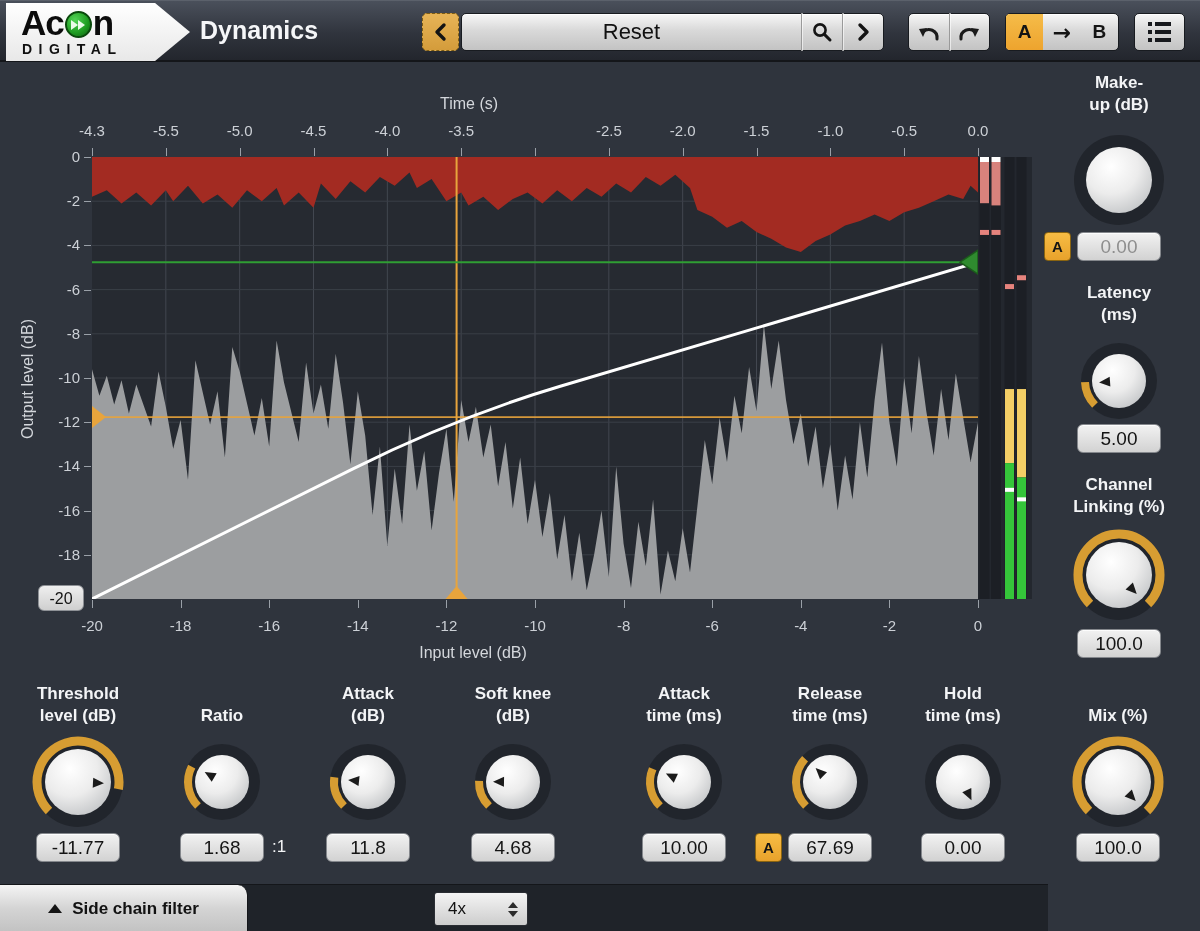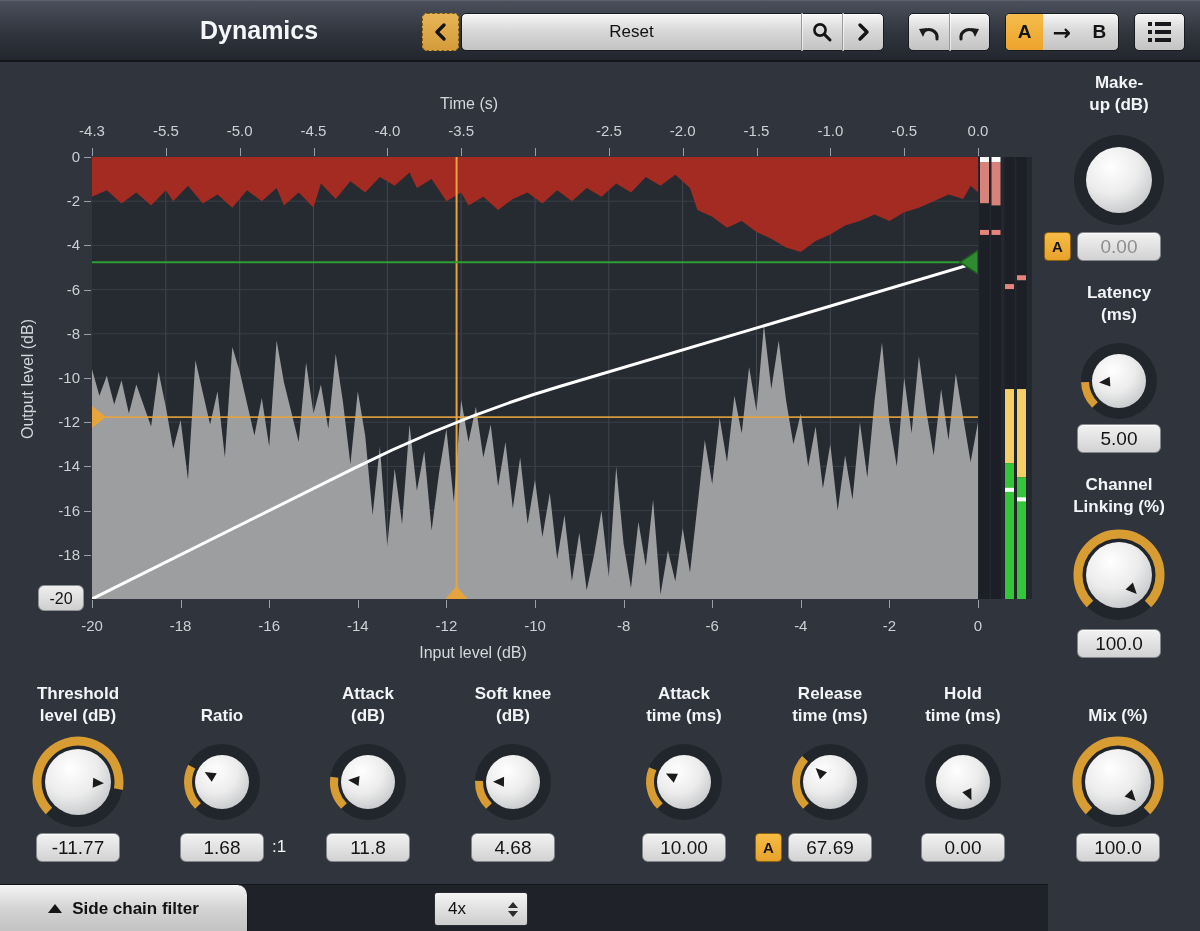--- a/index.html
+++ b/index.html
@@ -45,21 +45,21 @@
     background:linear-gradient(#f7f7f7,#d9d9d9 45%,#c3c3c3);
     border:1px solid #181b20; box-shadow:inset 0 1px 0 rgba(255,255,255,.85);
     display:flex; align-items:center; justify-content:center; color:#151515;
   }
   .back-btn {
     left:422px; width:37px;
     background:linear-gradient(#e7b457,#d49c3b);
     border:1px dashed #7e5d14; box-shadow:none;
   }
   .reset-bar { left:461px; width:423px; justify-content:flex-start; padding:0; }
-  .reset-label { flex:1; text-align:center; font-size:17px; color:#111; }
+  .reset-label { flex:1; text-align:center; font-size:22px; color:#111; }
   .tb-sep { width:1px; height:38px; background:#9a9a9a; box-shadow:1px 0 0 rgba(255,255,255,.6); }
   .tb-cell { width:40px; height:38px; display:flex; align-items:center; justify-content:center; }
   .undo-group { left:908px; width:82px; padding:0; }
   .half { width:40px; height:38px; display:flex; align-items:center; justify-content:center; }
   .ab-group { left:1005px; width:114px; padding:0; overflow:hidden; }
   .ab-cell { width:38px; height:38px; display:flex; align-items:center; justify-content:center;
              font-size:19px; font-weight:700; color:#141414; }
   .ab-a { background:linear-gradient(#f6bd4a,#eda32d); }
   .ab-arrow { font-family:"DejaVu Sans",sans-serif; font-size:22px; font-weight:900; }
   .menu-btn { left:1134px; width:51px; flex-direction:column; gap:4px; }
@@ -123,20 +123,24 @@
   .spinner { width:24px; display:flex; flex-direction:column; align-items:center; gap:3px; padding-right:4px; }
   .spin-up { width:0; height:0; border-left:5px solid transparent; border-right:5px solid transparent; border-bottom:6px solid #2b2b2b; }
   .spin-dn { width:0; height:0; border-left:5px solid transparent; border-right:5px solid transparent; border-top:6px solid #2b2b2b; }
 </style>
 </head>
 <body>
 
 <div class="app">
 
   <header class="topbar">
+    <div class="logo">
+      <div class="logo-row1"><span>Ac</span><span class="ff-badge"><i></i><i></i></span><span>n</span></div>
+      <div class="logo-row2">DIGITAL</div>
+    </div>
     <div class="app-title">Dynamics</div>
 
     <div class="tb-btn back-btn">
       <svg width="18" height="20" viewBox="0 0 18 20">
           <polyline points="12,3 5,10 12,17" fill="none" stroke="#141414" stroke-width="3.4" stroke-linecap="round" stroke-linejoin="round"></polyline>
         </svg>
     </div>
 
     <div class="tb-btn reset-bar">
       <div class="reset-label">Reset</div>

